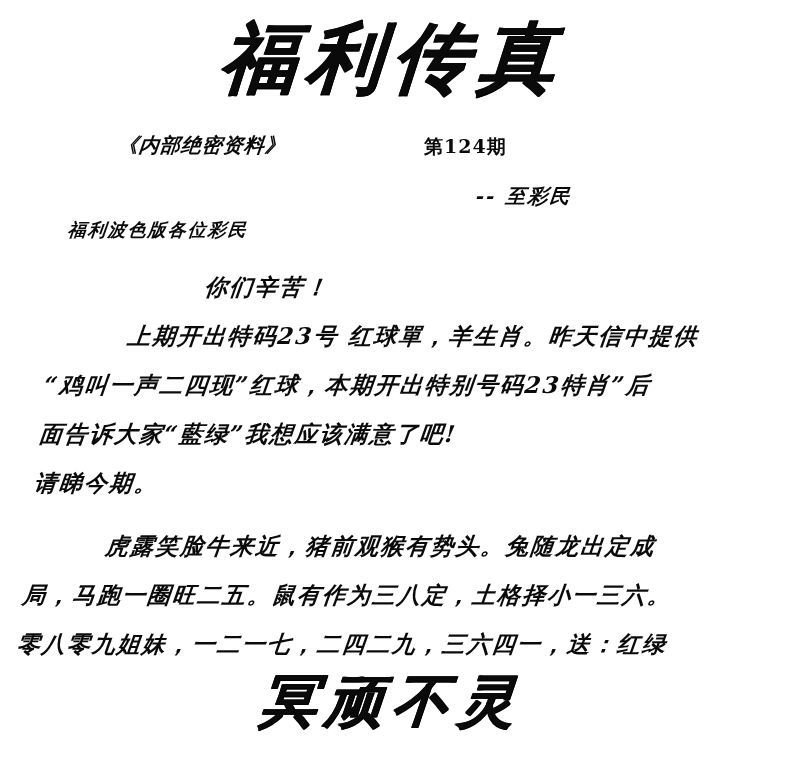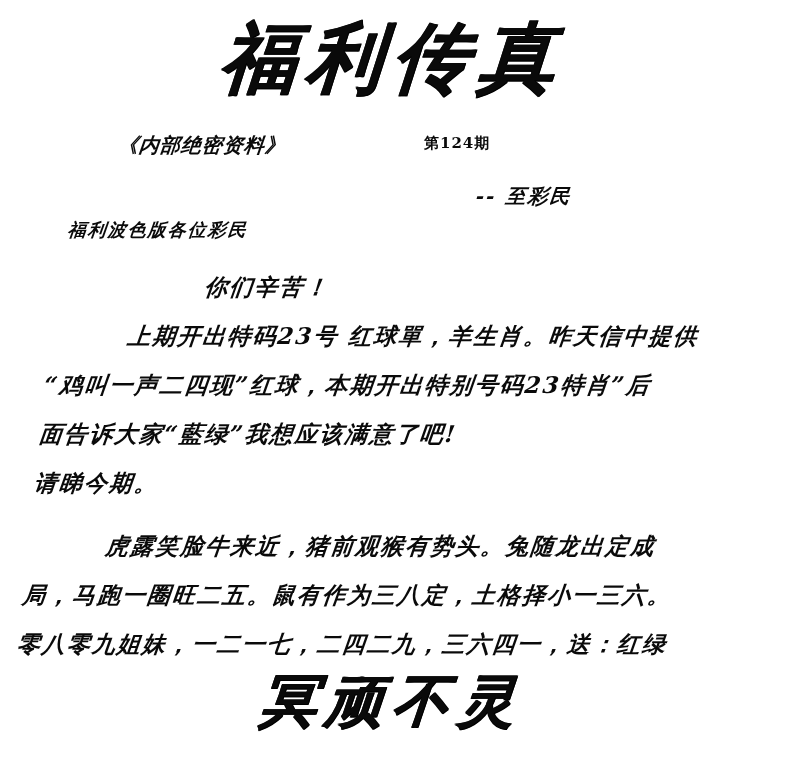--- a/index.html
+++ b/index.html
@@ -53,21 +53,21 @@
     font-size: 20px;
     font-weight: 700;
     font-style: italic;
     letter-spacing: 1px;
     transform: skewX(-6deg);
   }
   .subrow .issue {
     position: absolute;
     left: 424px;
     top: 2px;
-    font-size: 15px;
+    font-size: 19px;
     font-weight: 700;
     letter-spacing: 1px;
   }
 
   .addressee {
     position: absolute;
     top: 183px;
     left: 476px;
     font-size: 20px;
     font-weight: 700;

